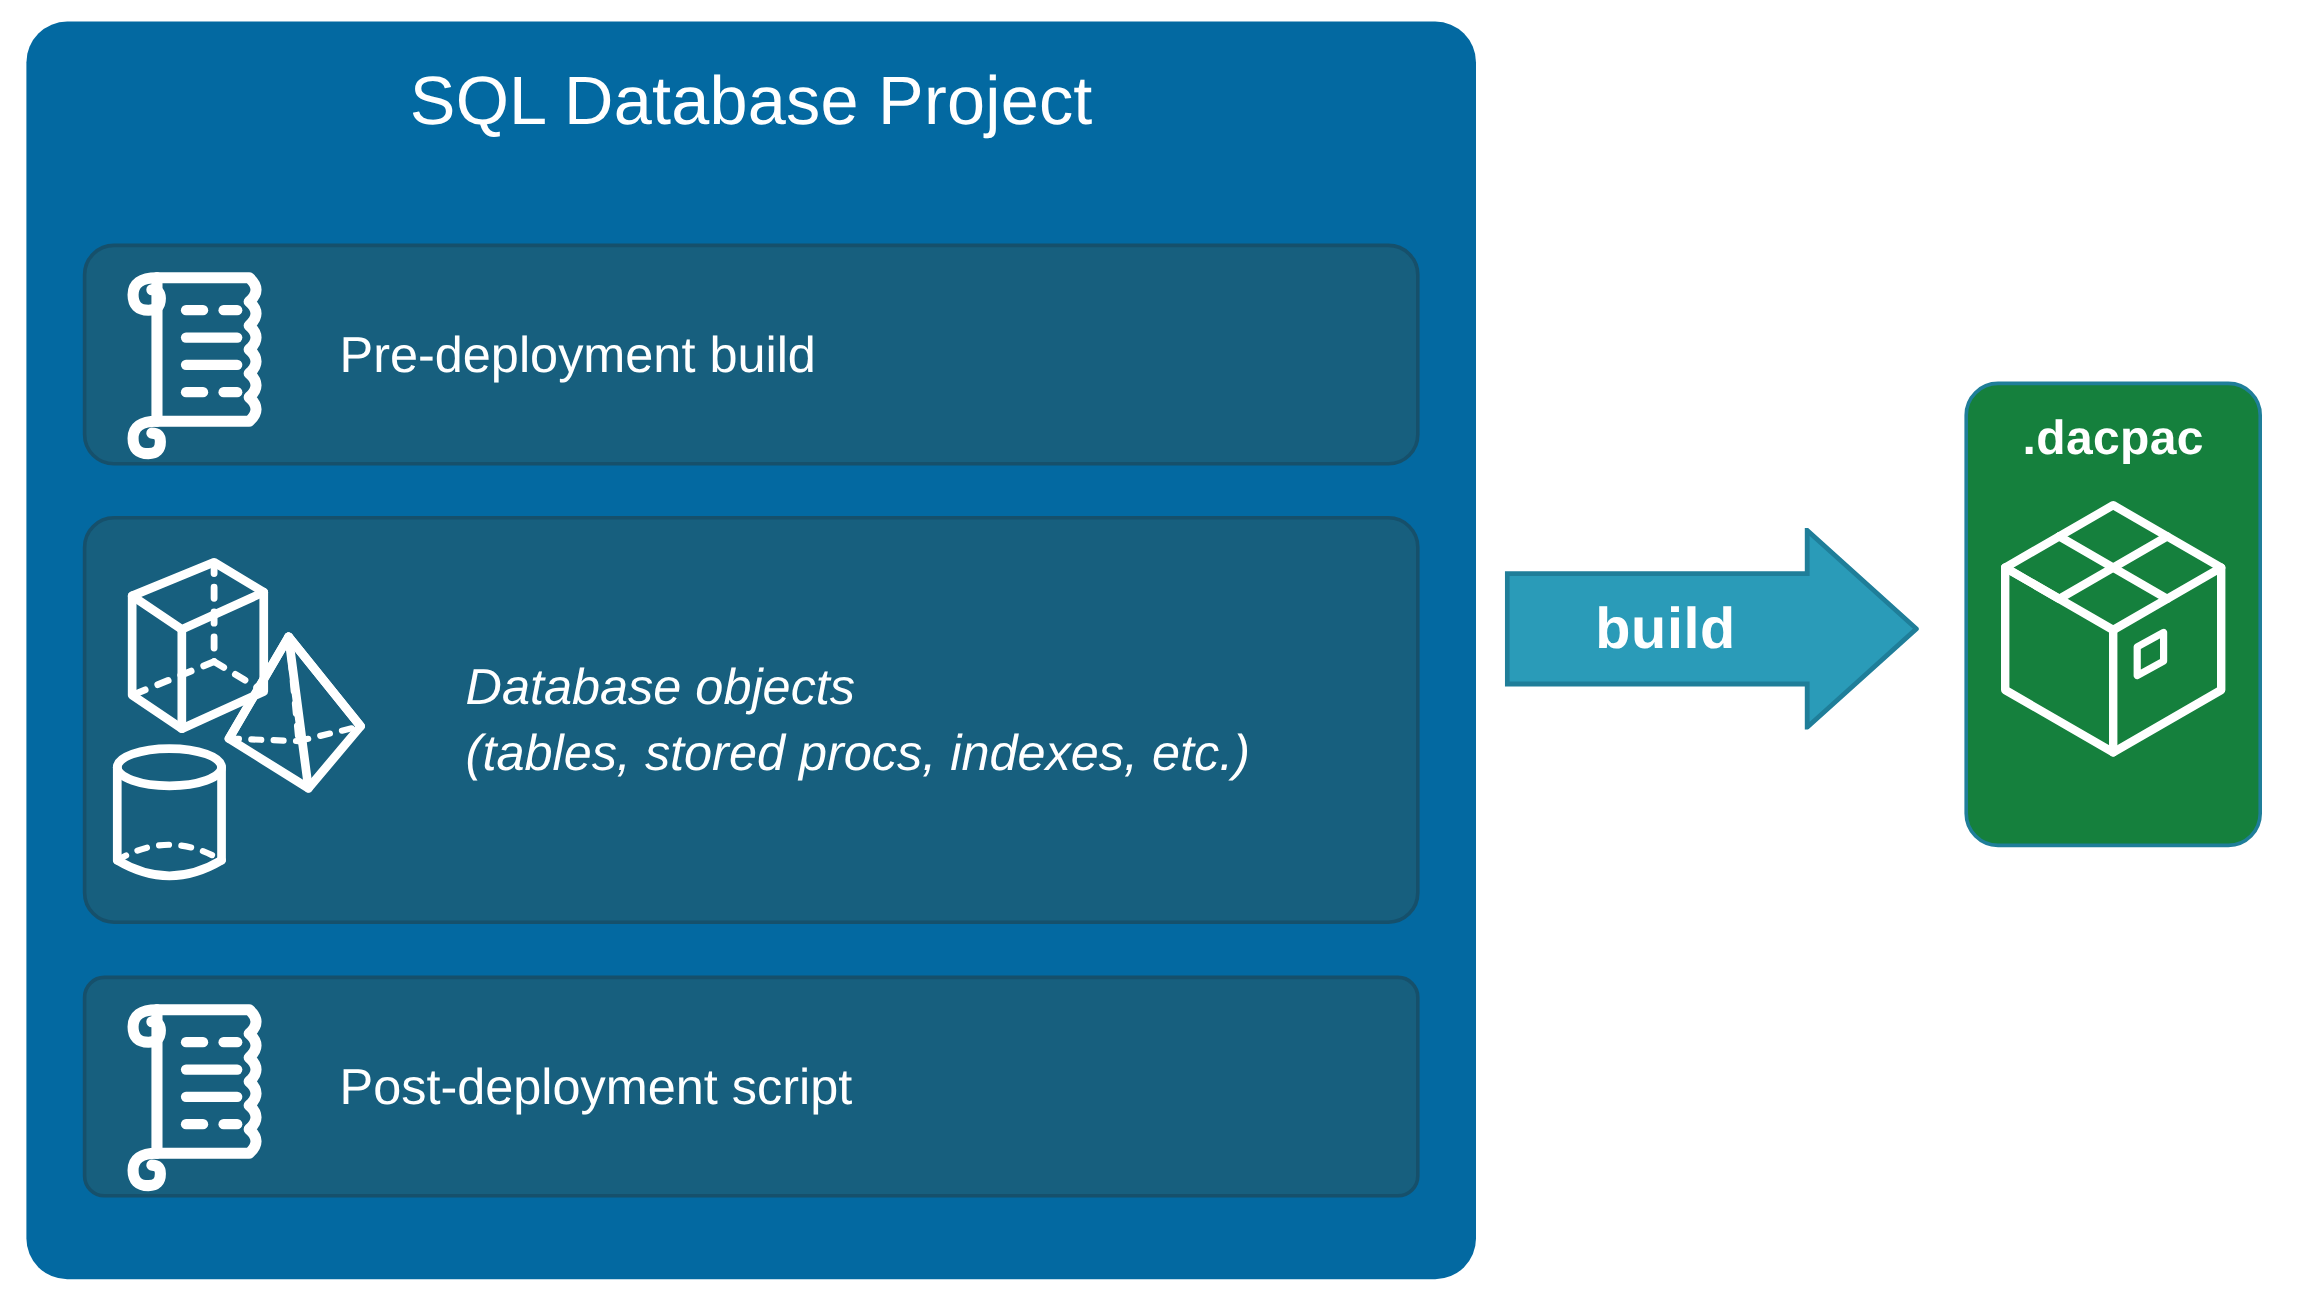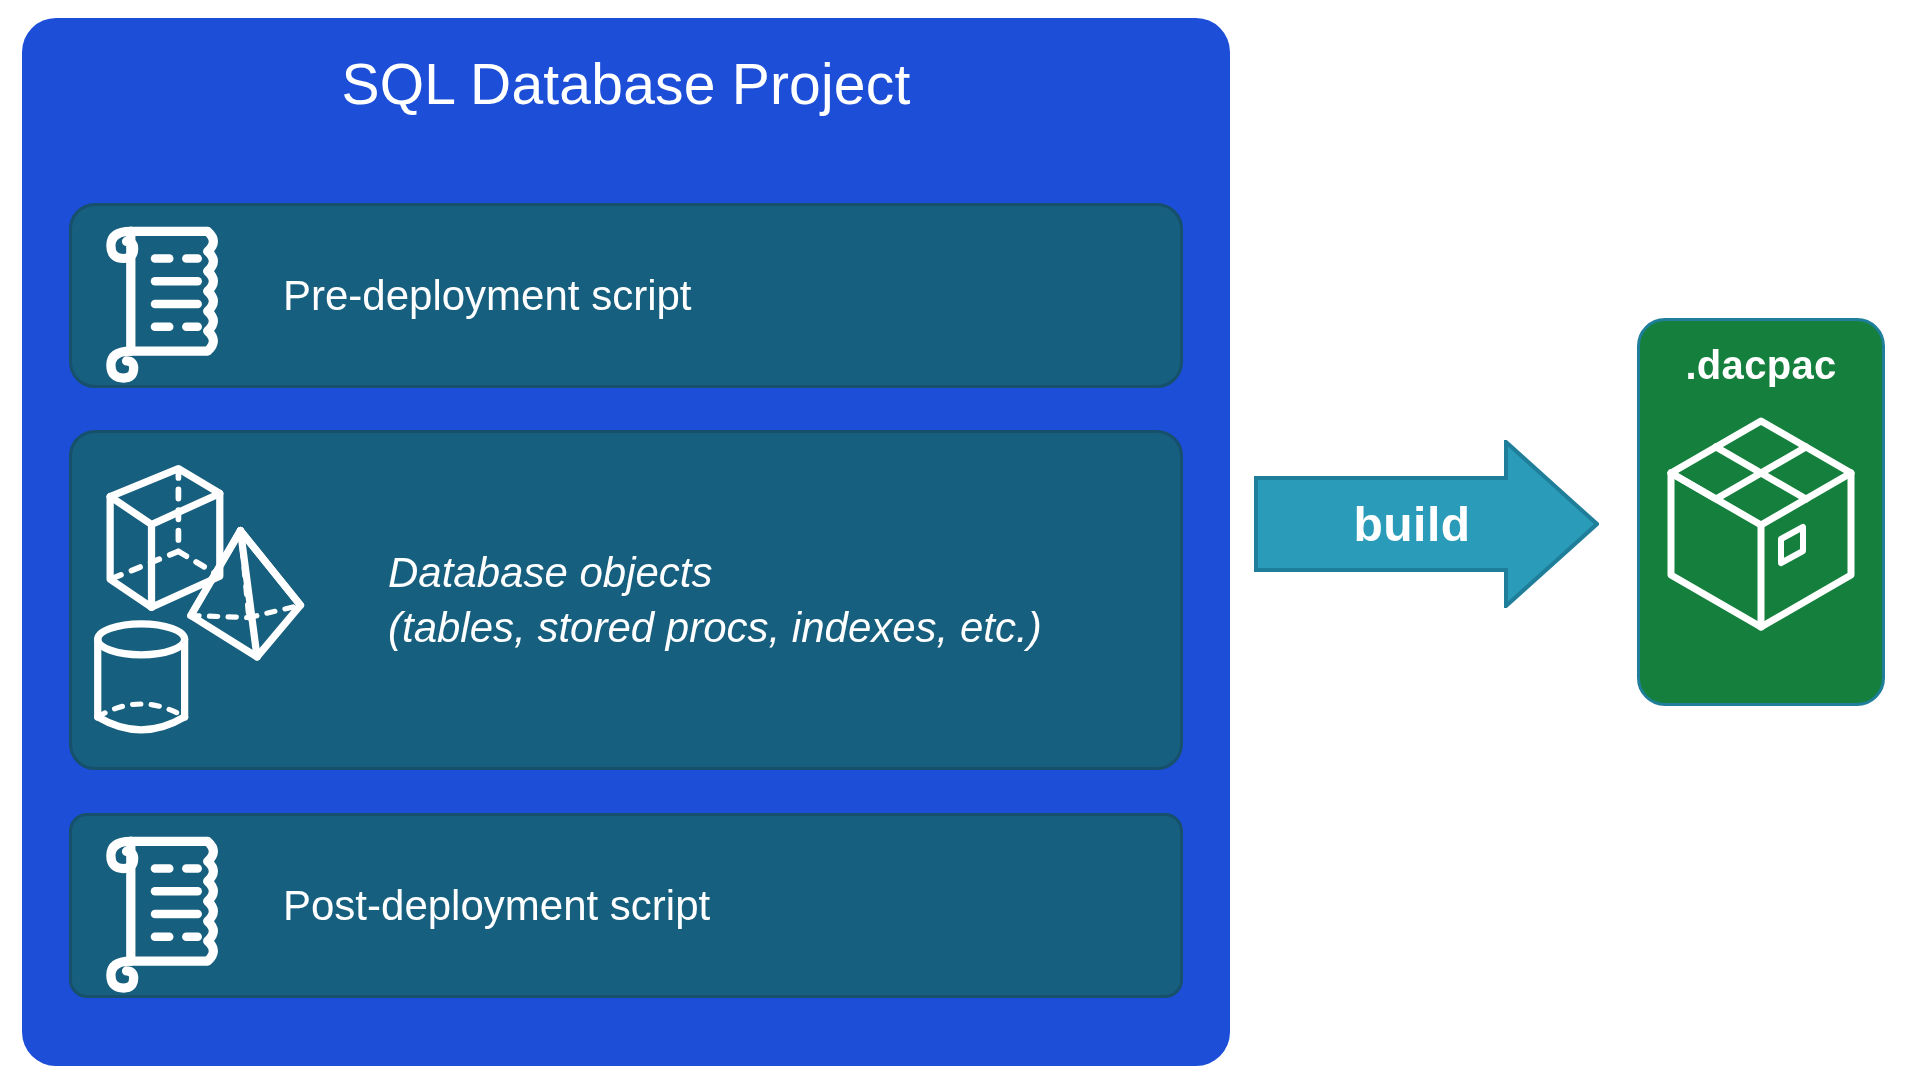--- a/index.html
+++ b/index.html
@@ -19,21 +19,21 @@
     background: #ffffff;
   }
 
   
   .project-panel {
     position: absolute;
     left: 22px;
     top: 18px;
     width: 1208px;
     height: 1048px;
-    background: #1d4ed8;
+    background: #0369a1;
     border-radius: 34px;
     box-sizing: border-box;
     padding: 0;
   }
 
   .project-title {
     position: absolute;
     left: 0;
     top: 34px;
     width: 1208px;
@@ -105,21 +105,20 @@
     width: 268px;
     height: 168px;
     display: flex;
     align-items: center;
     justify-content: center;
     color: #ffffff;
     font-size: 48px;
     font-weight: bold;
     letter-spacing: 0.5px;
     pointer-events: none;
-    padding-left: 24px;
   }
 
   
   .dacpac-panel {
     position: absolute;
     left: 1637px;
     top: 318px;
     width: 248px;
     height: 388px;
     background: #15803d;
@@ -177,21 +176,21 @@
               <rect x="44" y="36" width="16" height="6" rx="3"></rect>
               <rect x="66" y="36" width="14" height="6" rx="3"></rect>
               <rect x="44" y="52" width="36" height="6" rx="3"></rect>
               <rect x="44" y="68" width="36" height="6" rx="3"></rect>
               <rect x="44" y="84" width="16" height="6" rx="3"></rect>
               <rect x="66" y="84" width="14" height="6" rx="3"></rect>
             </g>
           </svg>
         </div>
       </div>
-      <div class="card-label">Pre-deployment script</div>
+      <div class="card-label">Pre-deployment build</div>
     </div>
 
     <div class="card card-obj">
       <div class="card-icon">
         <div class="icon-shapes-wrap">
           <svg viewBox="0 0 210 290" width="220" height="300" aria-hidden="true">
 
             <g fill="none" stroke="#ffffff" stroke-width="7" stroke-linecap="round" stroke-linejoin="round">
 
               <path d="M22 45 L22 125 L62 152 L128 122 L128 42 L88 18 Z"></path>

